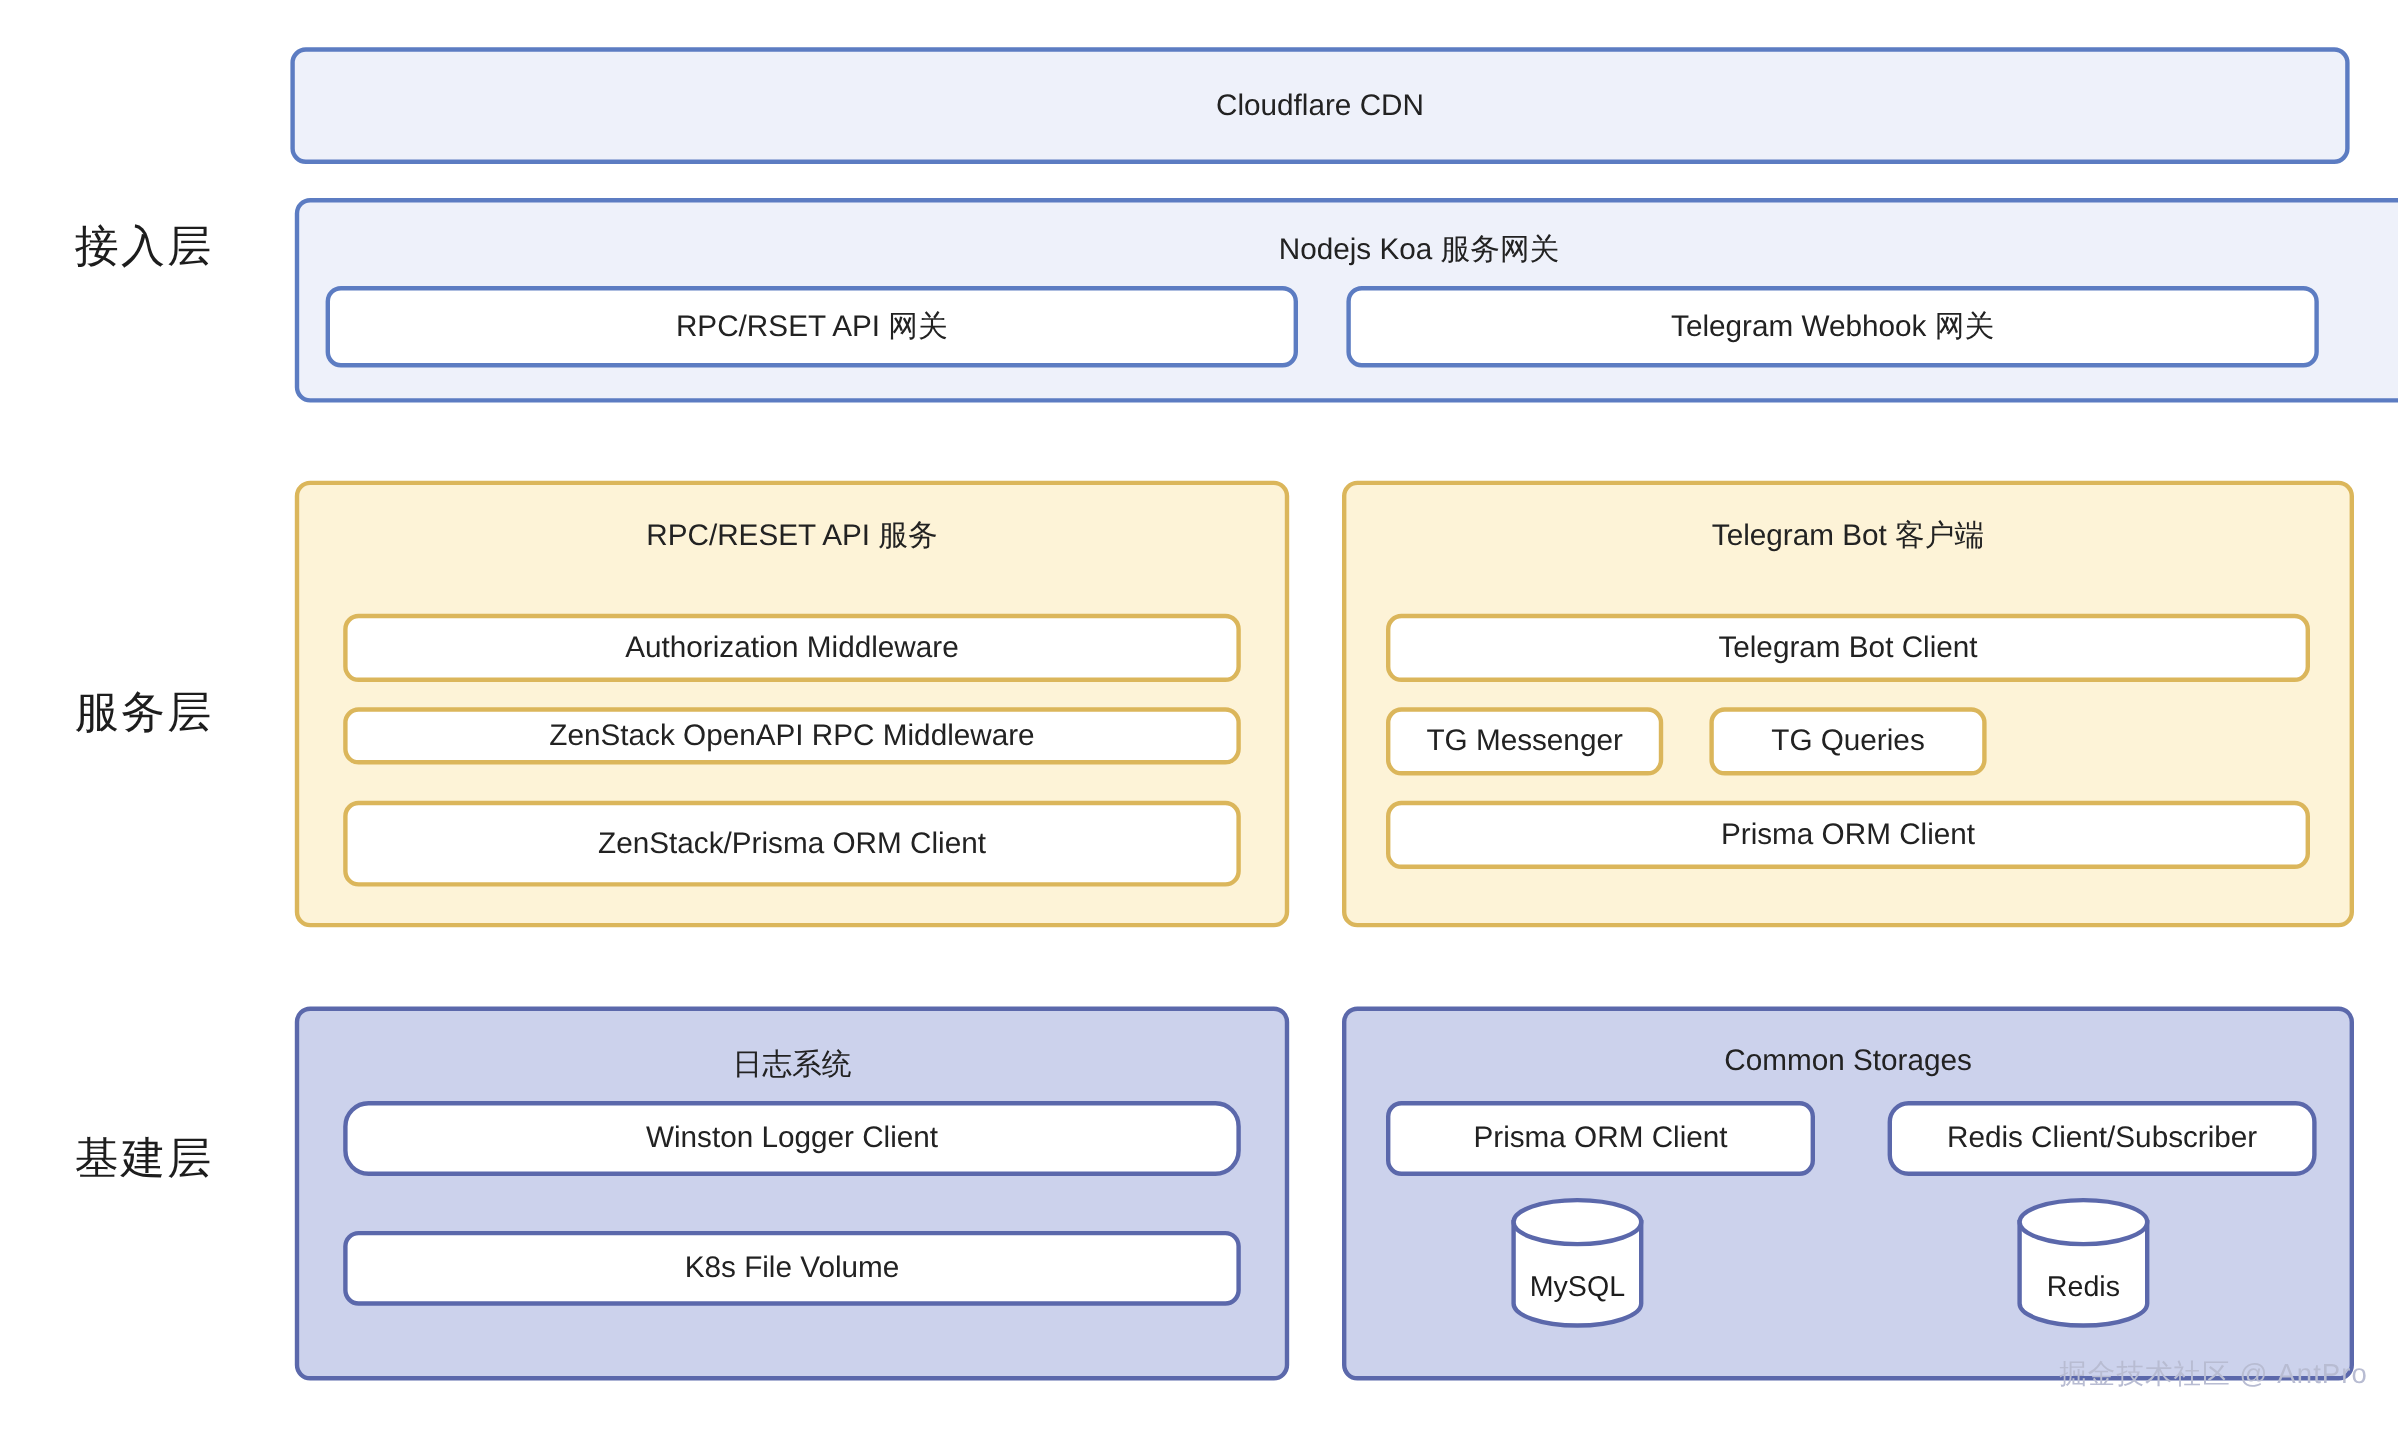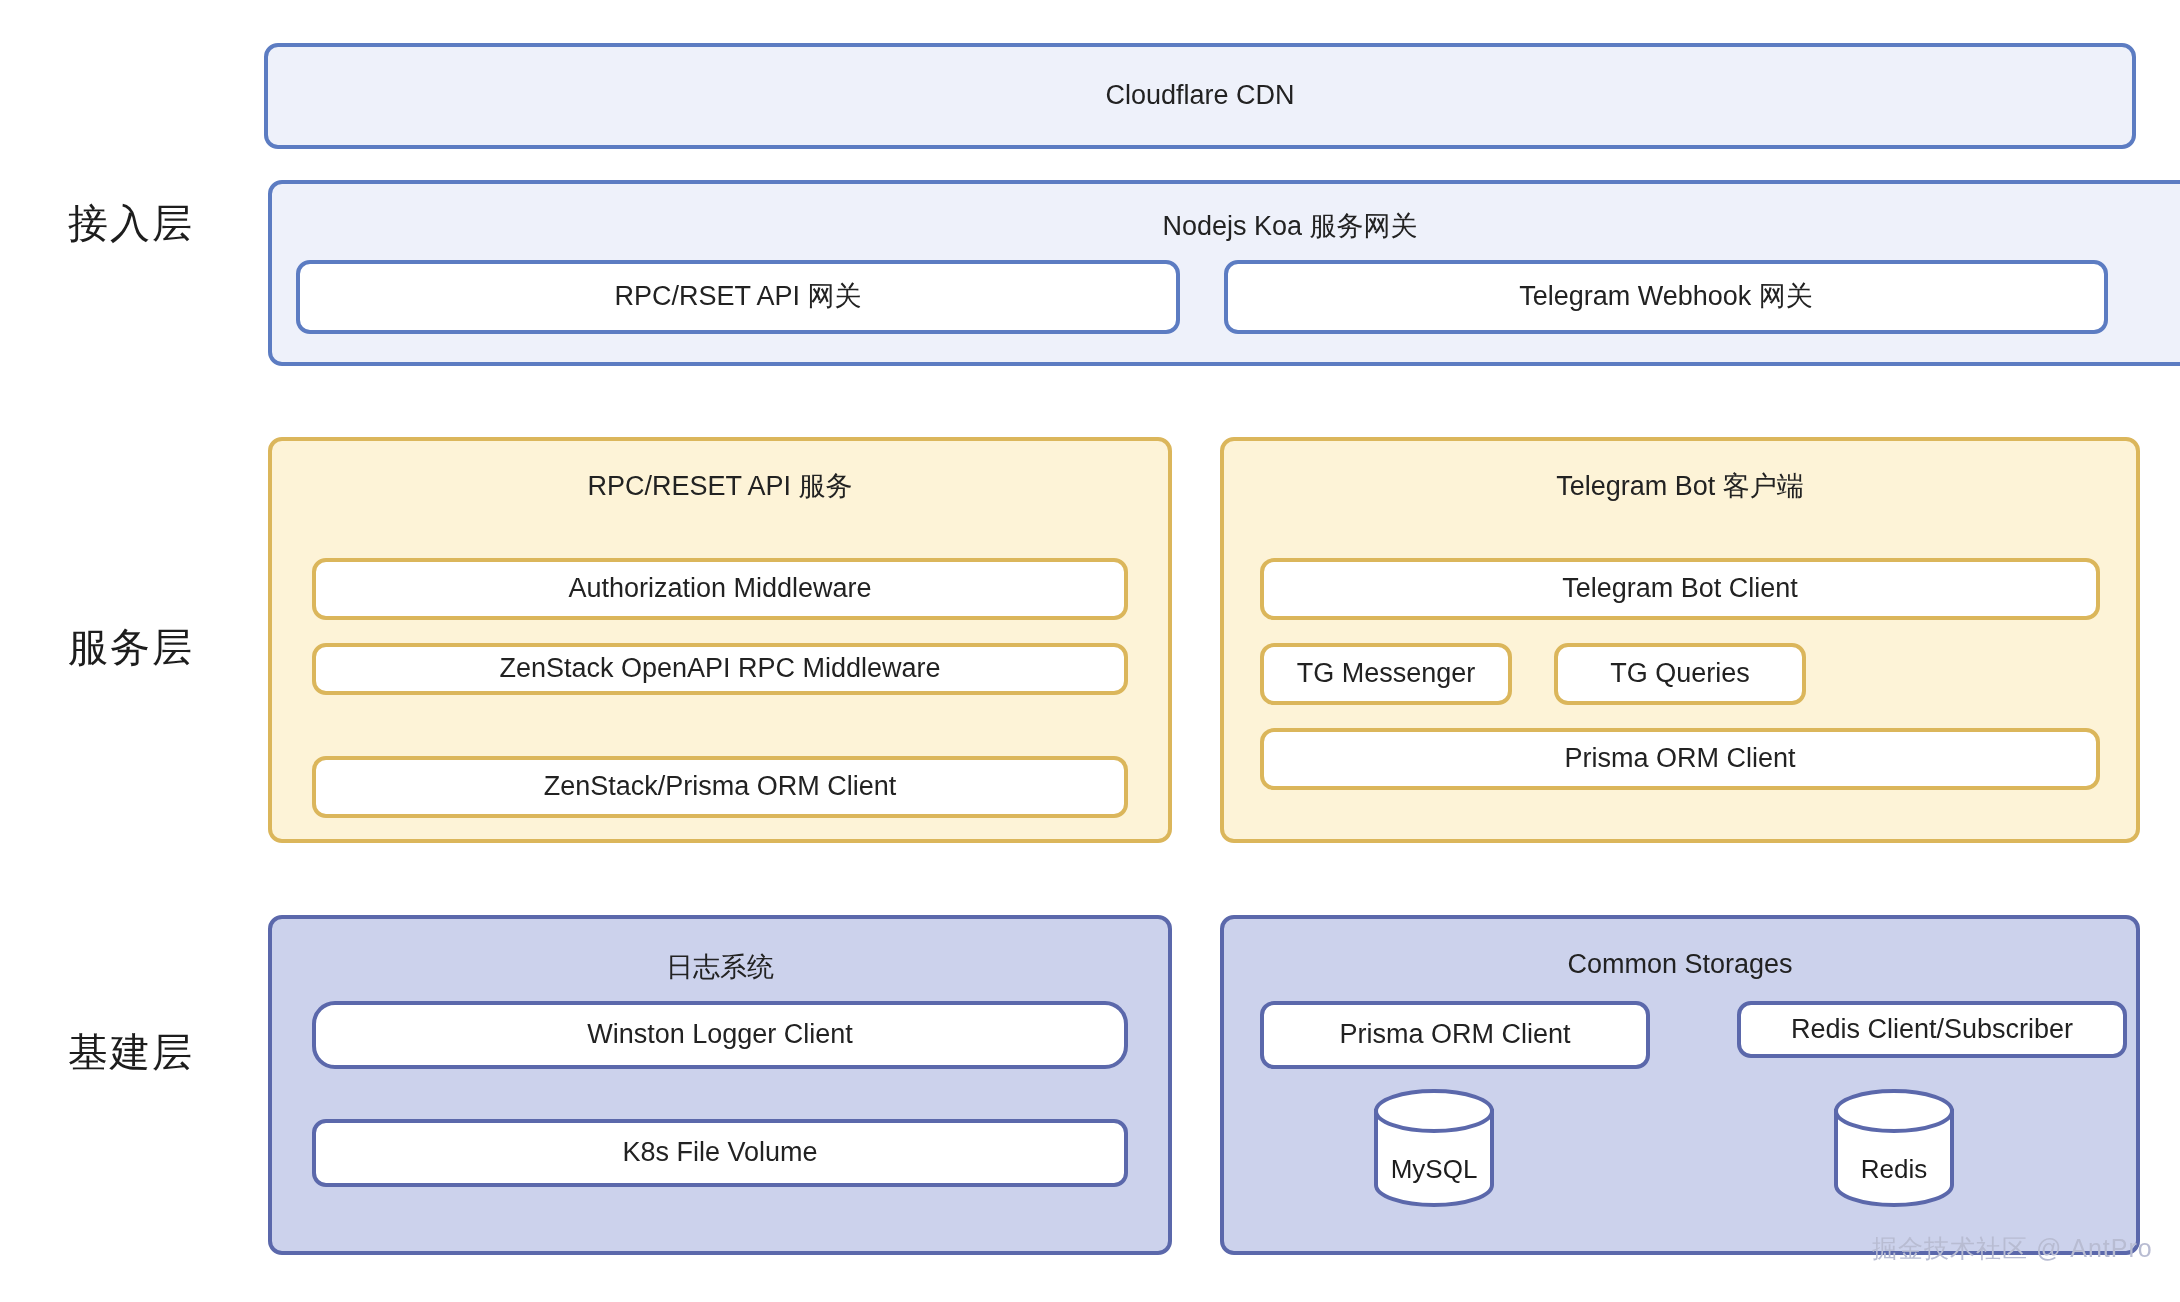--- a/index.html
+++ b/index.html
@@ -162,21 +162,21 @@
     <div class="panel-title" style="top: 27px;">RPC/RESET API 服务</div>
 
     <div class="panel yellow-box" style="left: 40px; top: 117px; width: 816px; height: 62px;">
       <div class="box-label">Authorization Middleware</div>
     </div>
 
     <div class="panel yellow-box" style="left: 40px; top: 202px; width: 816px; height: 52px;">
       <div class="box-label">ZenStack OpenAPI RPC Middleware</div>
     </div>
 
-    <div class="panel yellow-box" style="left: 40px; top: 287px; width: 816px; height: 62px; margin-top: 28px;">
+    <div class="panel yellow-box" style="left: 40px; top: 287px; width: 816px; height: 78px;">
       <div class="box-label">ZenStack/Prisma ORM Client</div>
     </div>
   </div>
 
   <div class="panel yellow-panel" style="left: 1220px; top: 437px; width: 920px; height: 406px;">
     <div class="panel-title" style="top: 27px;">Telegram Bot 客户端</div>
 
     <div class="panel yellow-box" style="left: 36px; top: 117px; width: 840px; height: 62px;">
       <div class="box-label">Telegram Bot Client</div>
     </div>
@@ -207,21 +207,21 @@
     </div>
   </div>
 
   <div class="panel lav-panel" style="left: 1220px; top: 915px; width: 920px; height: 340px;">
     <div class="panel-title" style="top: 30px;">Common Storages</div>
 
     <div class="panel lav-box" style="left: 36px; top: 82px; width: 390px; height: 68px;">
       <div class="box-label">Prisma ORM Client</div>
     </div>
 
-    <div class="panel lav-box" style="left: 513px; top: 82px; width: 390px; height: 57px;">
+    <div class="panel lav-box" style="left: 492px; top: 82px; width: 390px; height: 68px; border-radius: 19px;">
       <div class="box-label">Redis Client/Subscriber</div>
     </div>
 
     <div class="cylinder" style="left: 148px; top: 170px;">
       <svg class="cyl-svg" viewBox="0 0 124 118" preserveAspectRatio="none">
         <path d="M4 22 L4 96 A58 20 0 0 0 120 96 L120 22 Z" fill="#ffffff" stroke="#5b68ab" stroke-width="4"></path>
         <ellipse cx="62" cy="22" rx="58" ry="20" fill="#ffffff" stroke="#5b68ab" stroke-width="4"></ellipse>
       </svg>
       <div class="cyl-label">MySQL</div>
     </div>

